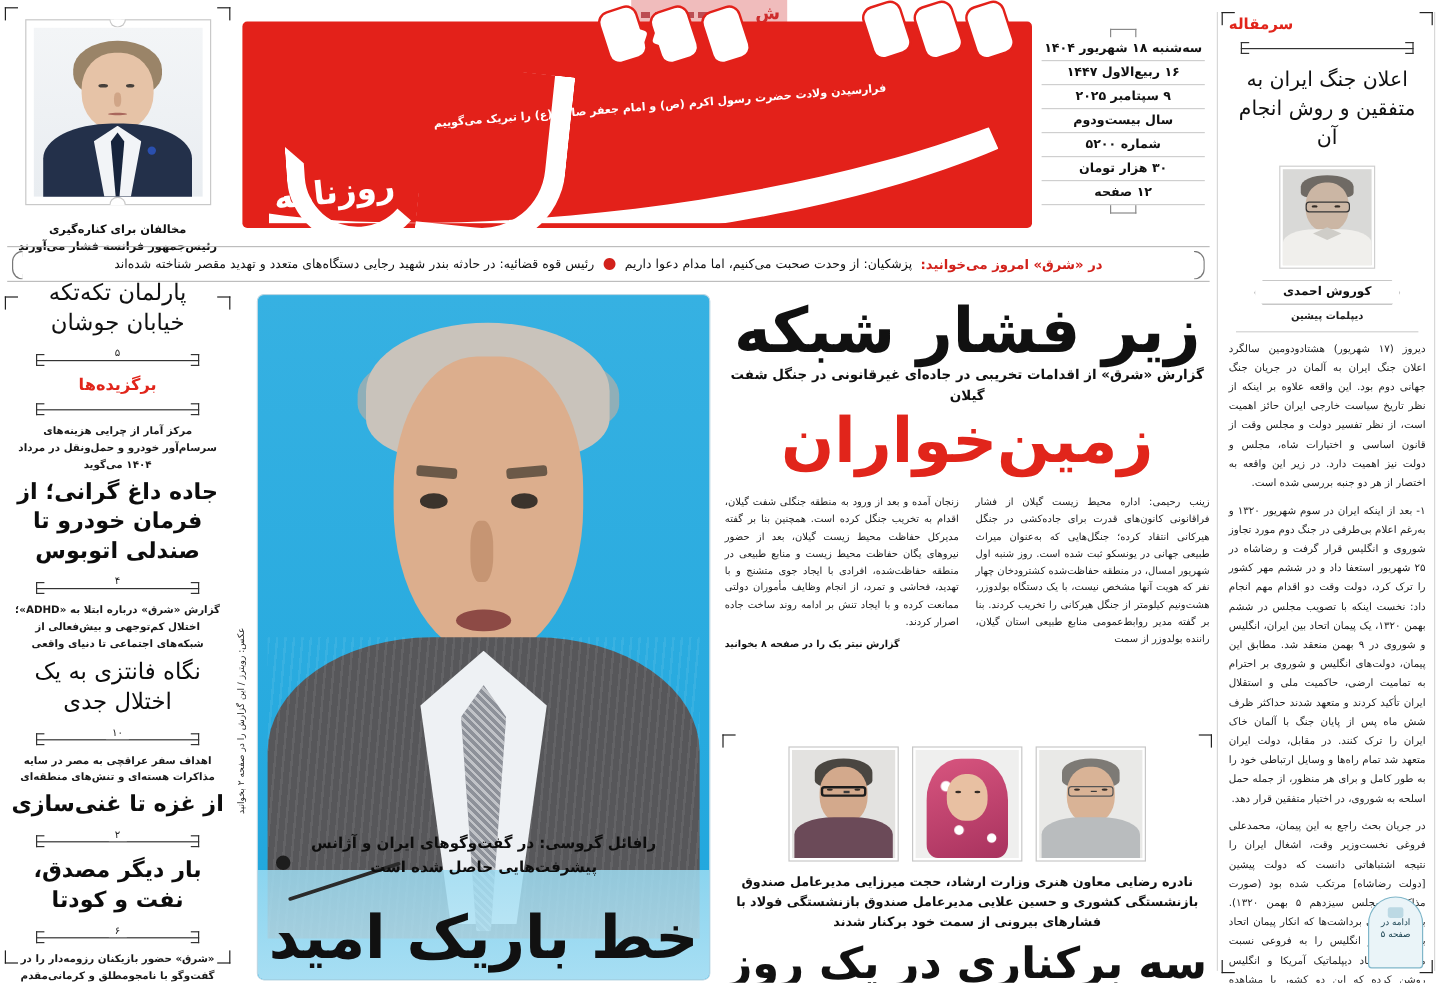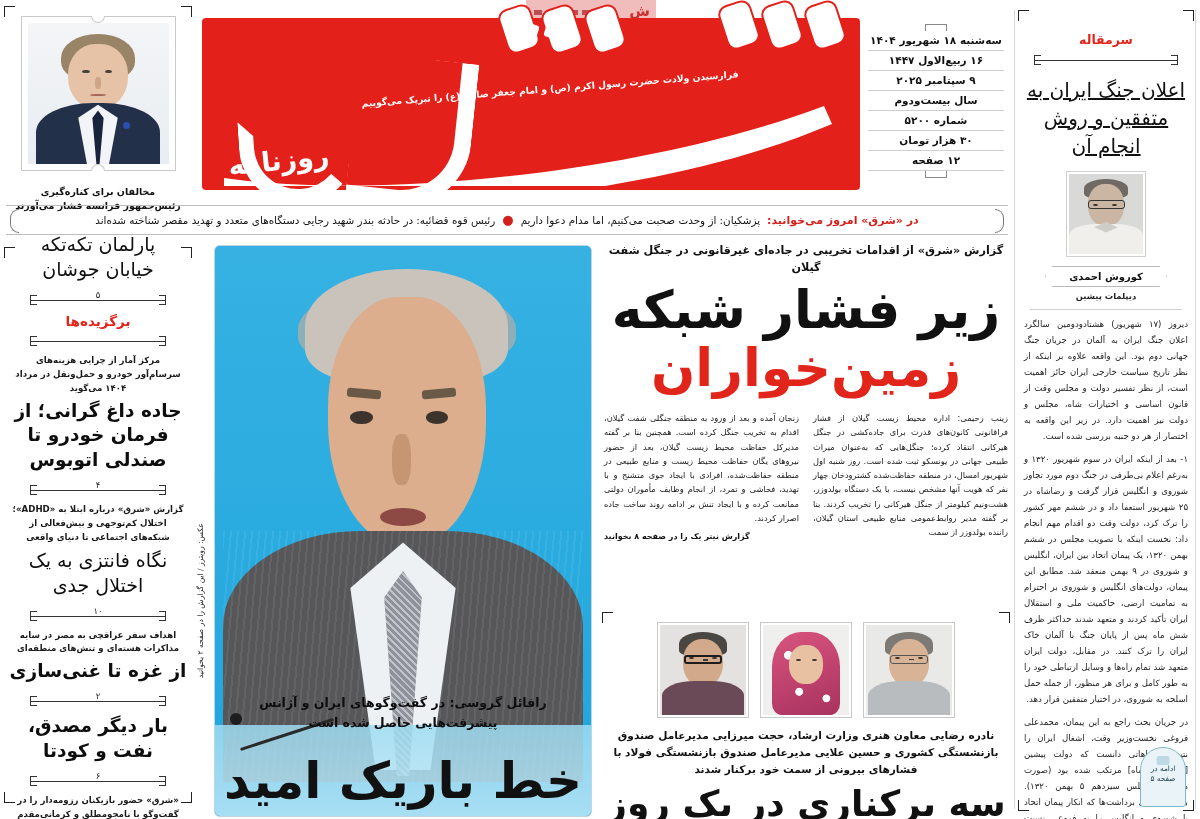--- a/index.html
+++ b/index.html
@@ -266,24 +266,24 @@
              border-radius:50%; z-index:3; }
   #bs-caption { font-size:10.6px; line-height:1.62; text-align:center;
                 color:#111; font-weight:700; margin-top:9px; padding:0 6px; }
   #bs-head { font-size:36px; font-weight:700; text-align:center; color:#111;
              margin-top:5px; letter-spacing:-.6px; }
 
   
   #right-rail { position:absolute; left:1012px; top:0; width:188px; height:819px;
                 padding:12px 12px 8px 12px; }
   .rr-vline { position:absolute; top:10px; bottom:10px; width:1px; background:#d8d8d8; }
-  #rr-title { text-align:center; color:#e1251b; font-size:12.5px; font-weight:700;
-              letter-spacing:2.5px; margin-top:20px; }
-  #rr-head { text-align:center; font-size:20px; line-height:1.4; color:#111;
-             margin-top:9px;text-decoration:underline; }
+  #rr-title { text-align:left; color:#e1251b; font-size:12.5px; font-weight:700;
+              letter-spacing:2.5px; margin-top:0; }
+  #rr-head { text-align:center; font-size:17px; line-height:1.4; color:#111;
+             margin-top:9px; }
   #rr-photo { width:80px; height:86px; margin:11px auto 0 auto;
               border:1px solid #cfcfcf; padding:2px; background:#fff; }
   #rr-photo .p-inner { background:#d9d9d7; }
   .ka-hair { position:absolute; left:20%; top:6%; width:60%; height:24%;
              background:#6f6a64; border-radius:50% 50% 22% 22%; }
   .ka-face { position:absolute; left:26%; top:13%; width:48%; height:52%;
              background:#cbb6a4; border-radius:46%; }
   .ka-glass{ position:absolute; top:33%; left:25%; width:50%; height:11%;
              border:1.5px solid #343434; border-radius:3px; }
   .ka-body { position:absolute; left:0; top:62%; width:100%; height:40%;
@@ -483,22 +483,22 @@
 
       <div id="caption-overlay">
         <div id="cap-kicker">رافائل گروسی: در گفت‌وگوهای ایران و آژانس پیشرفت‌هایی حاصل شده است</div>
       </div>
       <div id="cap-head">خط باریک امید</div>
     </div>
     <div id="photo-credit">عکس: رویترز / این گزارش را در صفحه ۲ بخوانید</div>
   </div>
 
   <div id="main-story">
+    <div id="ms-head1">زیر فشار شبکه</div>
     <div id="ms-kicker">گزارش «شرق» از اقدامات تخریبی در جاده‌ای غیرقانونی در جنگل شفت گیلان</div>
-    <div id="ms-head1">زیر فشار شبکه</div>
     <div id="ms-head2">زمین‌خواران</div>
     <div id="ms-body">
       <div class="ms-col">زینب رحیمی: اداره محیط زیست گیلان از فشار فراقانونی کانون‌های قدرت برای جاده‌کشی در جنگل هیرکانی انتقاد کرده؛ جنگل‌هایی که به‌عنوان میراث طبیعی جهانی در یونسکو ثبت شده است. روز شنبه اول شهریور امسال، در منطقه حفاظت‌شده کشترودخان چهار نفر که هویت آنها مشخص نیست، با یک دستگاه بولدوزر، هشت‌ونیم کیلومتر از جنگل هیرکانی را تخریب کردند. بنا بر گفته مدیر روابط‌عمومی منابع طبیعی استان گیلان، راننده بولدوزر از سمت</div>
       <div class="ms-col">
         <div>زنجان آمده و بعد از ورود به منطقه جنگلی شفت گیلان، اقدام به تخریب جنگل کرده است. همچنین بنا بر گفته مدیرکل حفاظت محیط زیست گیلان، بعد از حضور نیروهای یگان حفاظت محیط زیست و منابع طبیعی در منطقه حفاظت‌شده، افرادی با ایجاد جوی متشنج و با تهدید، فحاشی و تمرد، از انجام وظایف مأموران دولتی ممانعت کرده و با ایجاد تنش بر ادامه روند ساخت جاده اصرار کردند.</div>
         <div class="ms-more">گزارش نیتر یک را در صفحه ۸ بخوانید</div>
       </div>
     </div>
   </div>
 

